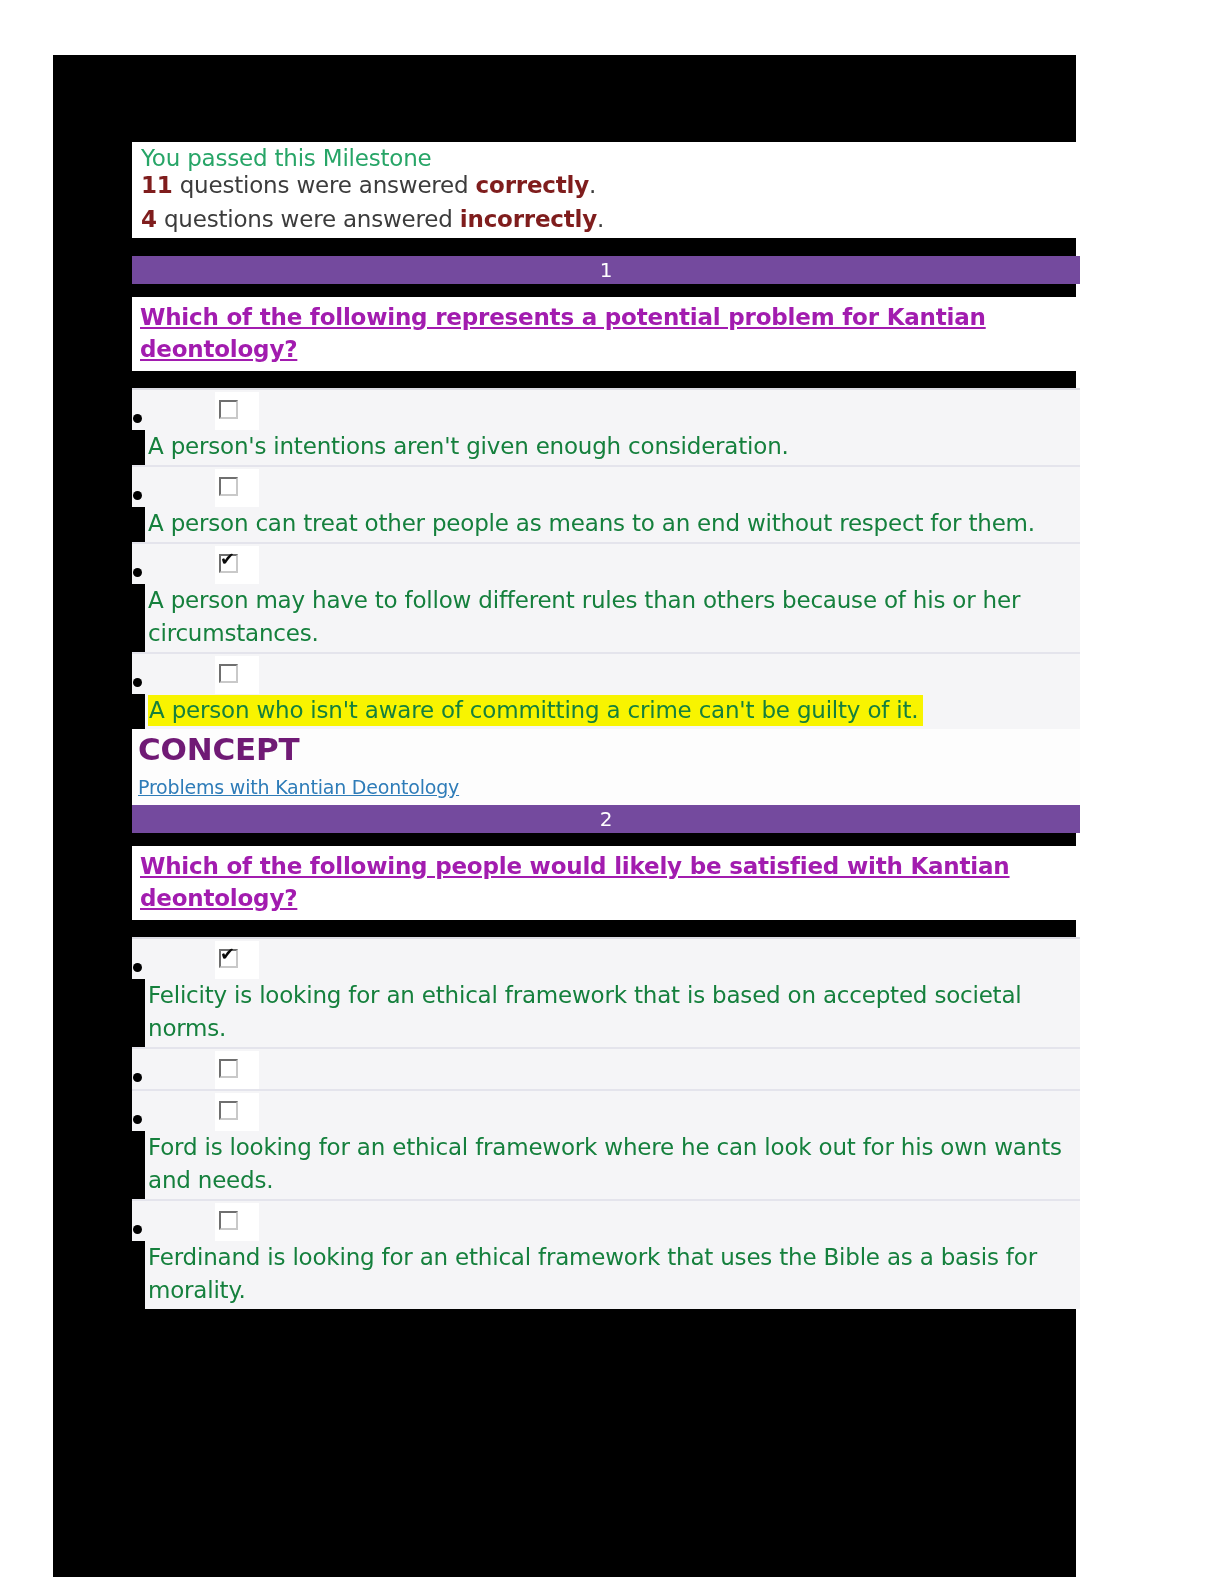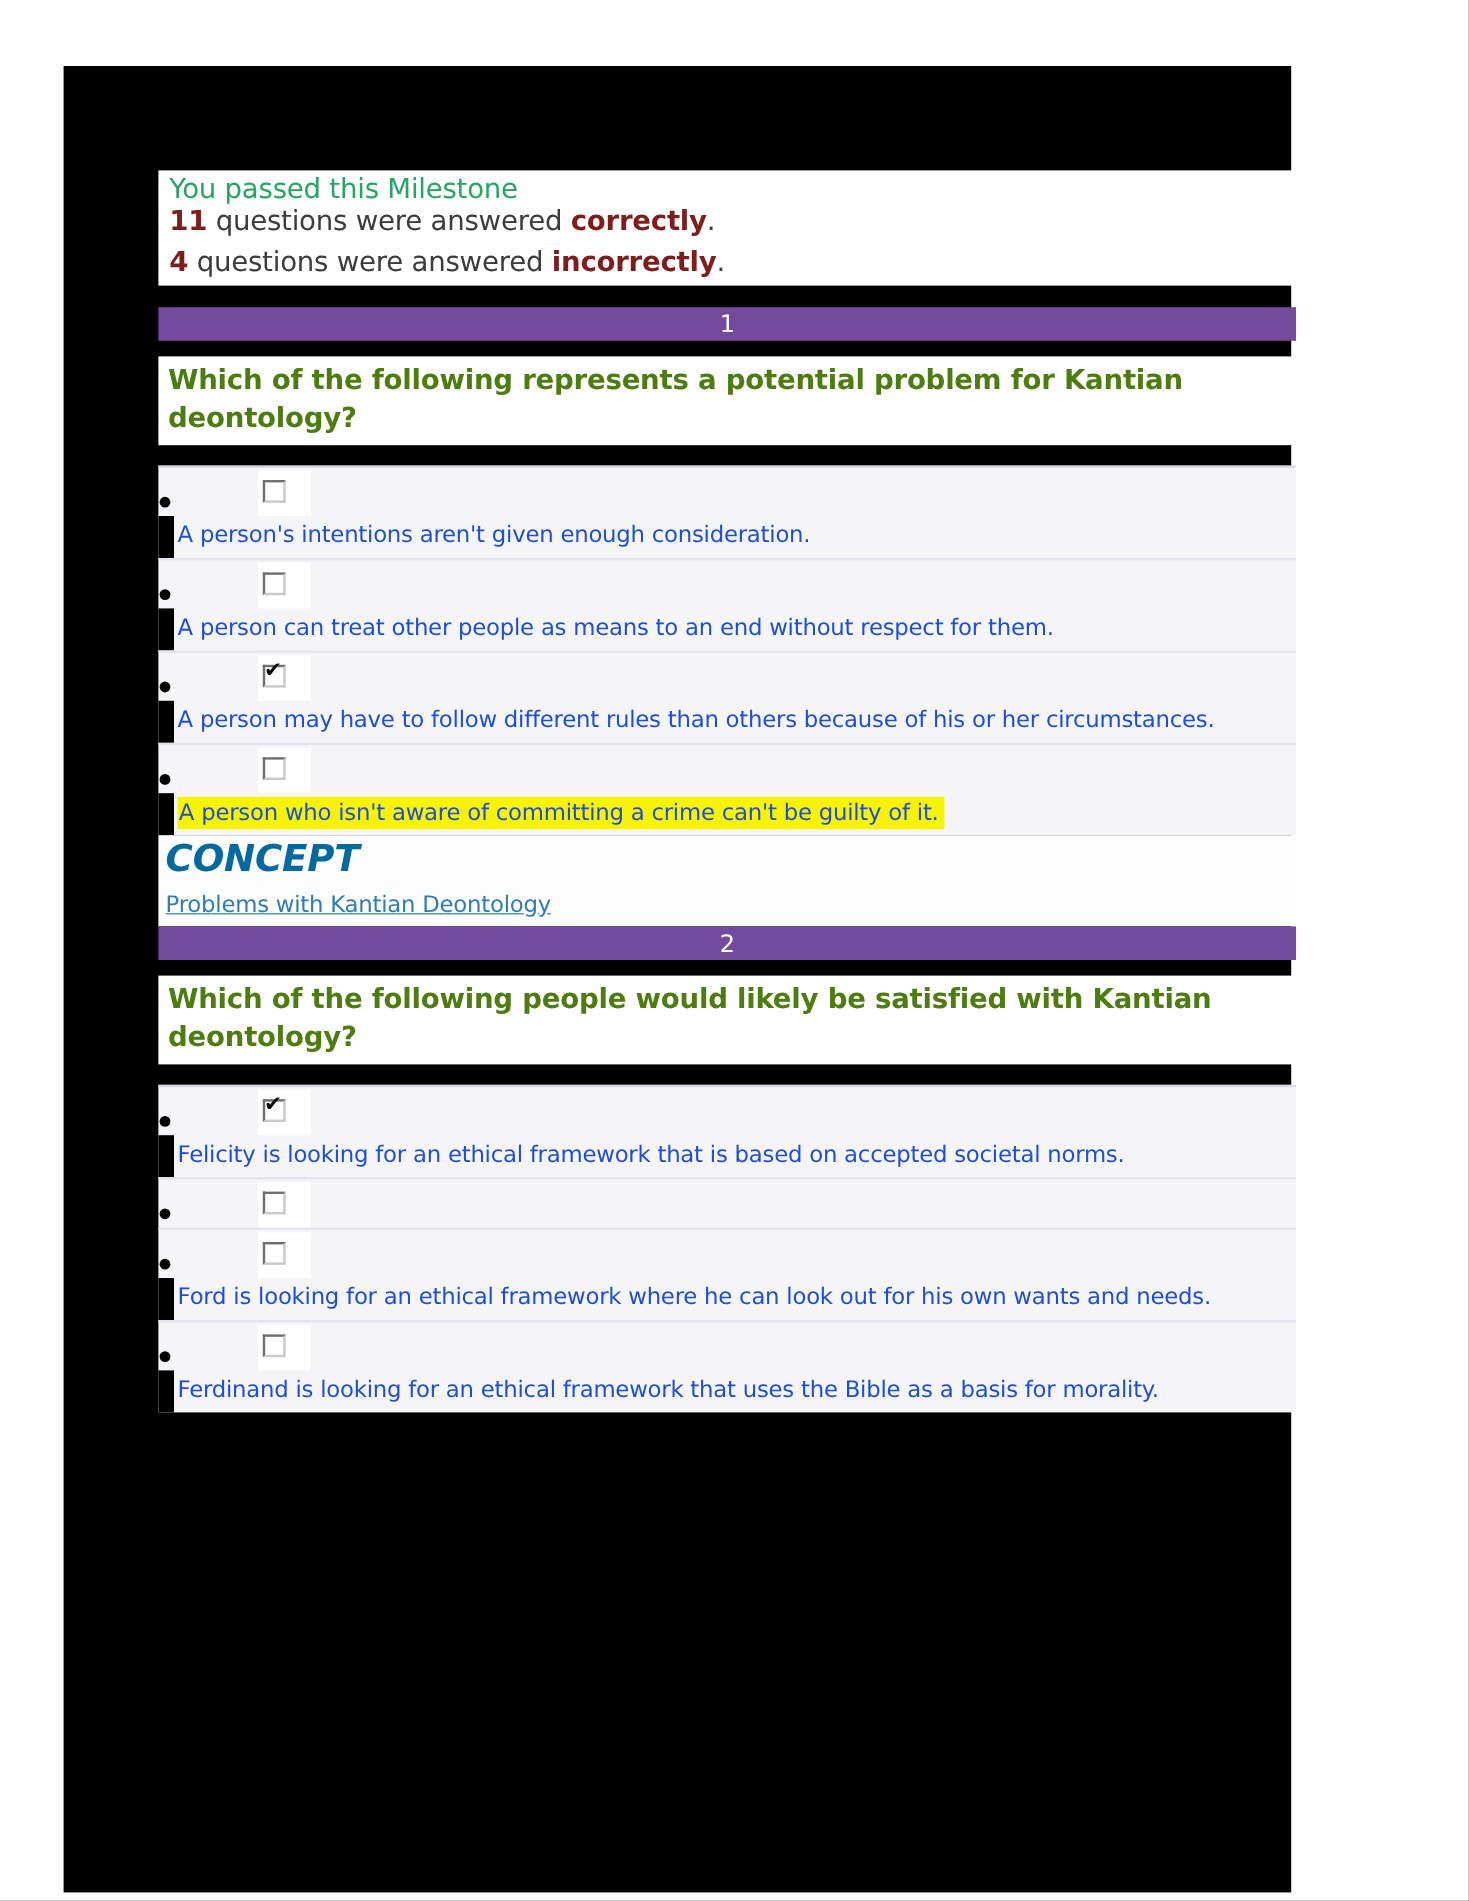--- a/index.html
+++ b/index.html
@@ -41,21 +41,21 @@
   .qnum-bar{
     height:28px;background:var(--accent-purple);
     color:#ffffff;text-align:center;font-size:20px;line-height:28px;
     margin-bottom:13px;
   }
   
   .question-box{
     background:#ffffff;padding:4px 12px 6px 8px;margin-bottom:17px;
   }
   .question-box p{
-    margin:0;font-weight:bold;font-size:23px;line-height:32px;color:#4d7c0f;
+    margin:0;font-weight:bold;font-size:23px;line-height:32px;color:#a21caf;text-decoration:underline;
   }
   
   .options{
     list-style:none;margin:0;padding:0;
     background:var(--option-bg);
     border-top:2px solid #dbdbe3;
     margin-bottom:0;
   }
   .options.q1{margin-bottom:0;}
   .option + .option{border-top:2px solid #e4e4ec;}
@@ -71,34 +71,34 @@
     position:absolute;left:4px;top:8px;width:19px;height:19px;background:#ffffff;
     border:2px solid;border-color:#6f6f6f #c9c9c9 #c9c9c9 #6f6f6f;
   }
   .checkbox .check{
     position:absolute;left:-1px;top:-8px;font-size:18px;font-weight:bold;
     color:#0a0a0a;letter-spacing:0;line-height:22px;
   }
   .opt-text{
     border-left:13px solid #000000;
     padding:0 8px 2px 3px;
-    font-size:19px;line-height:33px;color:#1d4ed8;
+    font-size:23px;line-height:33px;color:#15803d;
   }
   .hl{
     background:var(--highlight-yellow);
     padding:2px 5px 3px 1px;
     -webkit-box-decoration-break:clone;box-decoration-break:clone;
   }
   
   .concept-box{
     background:#fdfdfd;height:76px;overflow:hidden;
     padding:3px 10px 6px 6px;
   }
   .concept-heading{
-    margin:0;font-size:31px;line-height:35px;font-weight:bold;color:#0369a1;font-style:italic;
+    margin:0;font-size:31px;line-height:35px;font-weight:bold;color:#701a75;
   }
   .concept-link{
     display:inline-block;margin-top:9px;font-size:19px;line-height:22px;
     color:var(--link-blue);text-decoration:underline;cursor:pointer;
   }
 </style>
 </head>
 <body>
 
 <div class="black-panel">

